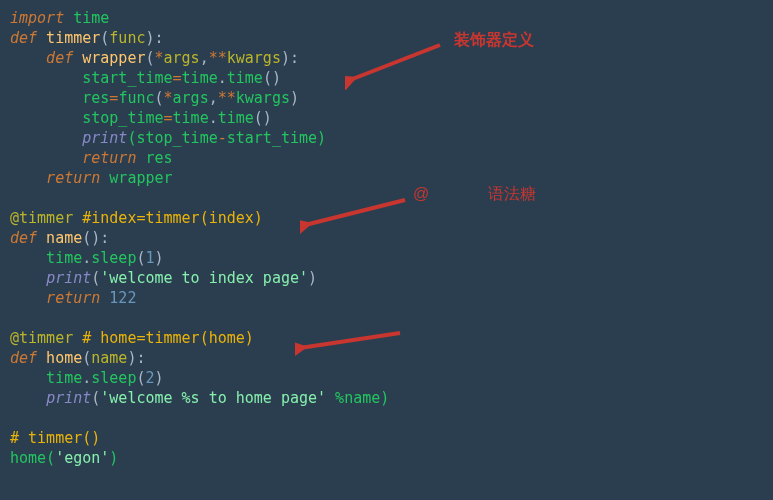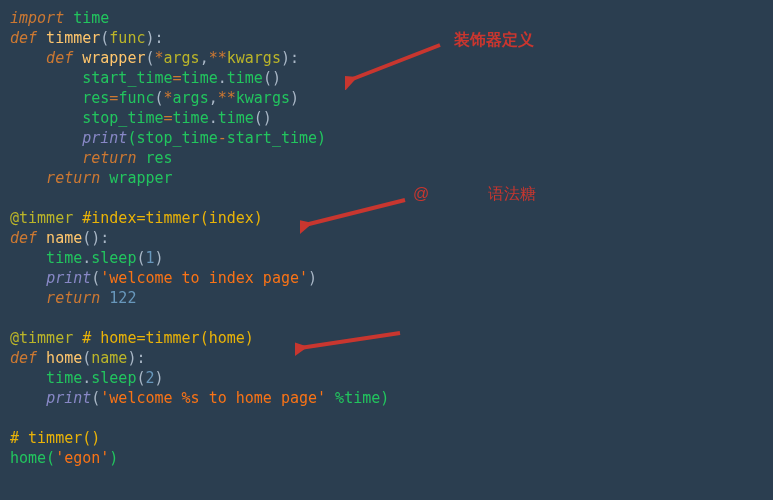--- a/index.html
+++ b/index.html
@@ -20,21 +20,21 @@
     padding: 8px 10px;
     white-space: pre;
   }
   .kw       { color: #cc7832; font-style: italic; }  
   .fn       { color: #ffc66d; }                       
   .dec      { color: #bbb529; }                       
   .cm       { color: #eab308; margin-top: 12px; }                       
   .op       { color: #cc7832; }                       
   .bi       { color: #8888c6; font-style: italic; text-align: right; }   
   .num      { color: #6897bb; }                       
-  .str      { color: #f97316; }                       
+  .str      { color: #86efac; }                       
   .par      { color: #bbb529; }                       
   .txt      { color: #22c55e; }                       
   .pun      { color: #a9b7c6; }                       
 
   .annotation {
     position: absolute;
     color: #c8362f;
     font-family: 'Microsoft YaHei', 'SimHei', sans-serif;
     font-size: 16px;
     pointer-events: none;
@@ -59,21 +59,21 @@
 <span> </span>
 <span class="dec">@</span><span class="dec">timmer</span><span class="cm"> #index=timmer(index)</span>
 <span class="kw">def</span><span class="fn"> name</span><span class="pun">():</span>
 <span class="txt">    time</span><span class="pun">.</span><span class="txt">sleep</span><span class="pun">(</span><span class="num">1</span><span class="pun">)</span>
 <span>    </span><span class="bi">print</span><span class="pun">(</span><span class="str">'welcome to index page'</span><span class="pun">)</span>
 <span class="kw">    return</span><span> </span><span class="num">122</span>
 <span> </span>
 <span class="dec">@</span><span class="dec">timmer</span><span class="cm"> # home=timmer(home)</span>
 <span class="kw">def</span><span class="fn"> home</span><span class="pun">(</span><span class="par">name</span><span class="pun">):</span>
 <span class="txt">    time</span><span class="pun">.</span><span class="txt">sleep</span><span class="pun">(</span><span class="num">2</span><span class="pun">)</span>
-<span>    </span><span class="bi">print</span><span class="pun">(</span><span class="str">'welcome %s to home page'</span><span class="txt"> %time)</span>
+<span>    </span><span class="bi">print</span><span class="pun">(</span><span class="str">'welcome %s to home page'</span><span class="txt"> %name)</span>
 <span> </span>
 <span class="cm"># timmer()</span>
 <span class="txt">home(</span><span class="str">'egon'</span><span class="txt">)</span></pre>
 
 <div class="annotation" style="left:454px; top:30px;font-weight:bold;">装饰器定义</div>
 <div class="annotation" style="left:413px; top:184px;">@</div>
 <div class="annotation" style="left:454px; top:184px;margin-left:34px;">语法糖</div>
 
 <svg class="arrow" style="left:345px; top:40px;" width="100" height="50">
   <defs>

